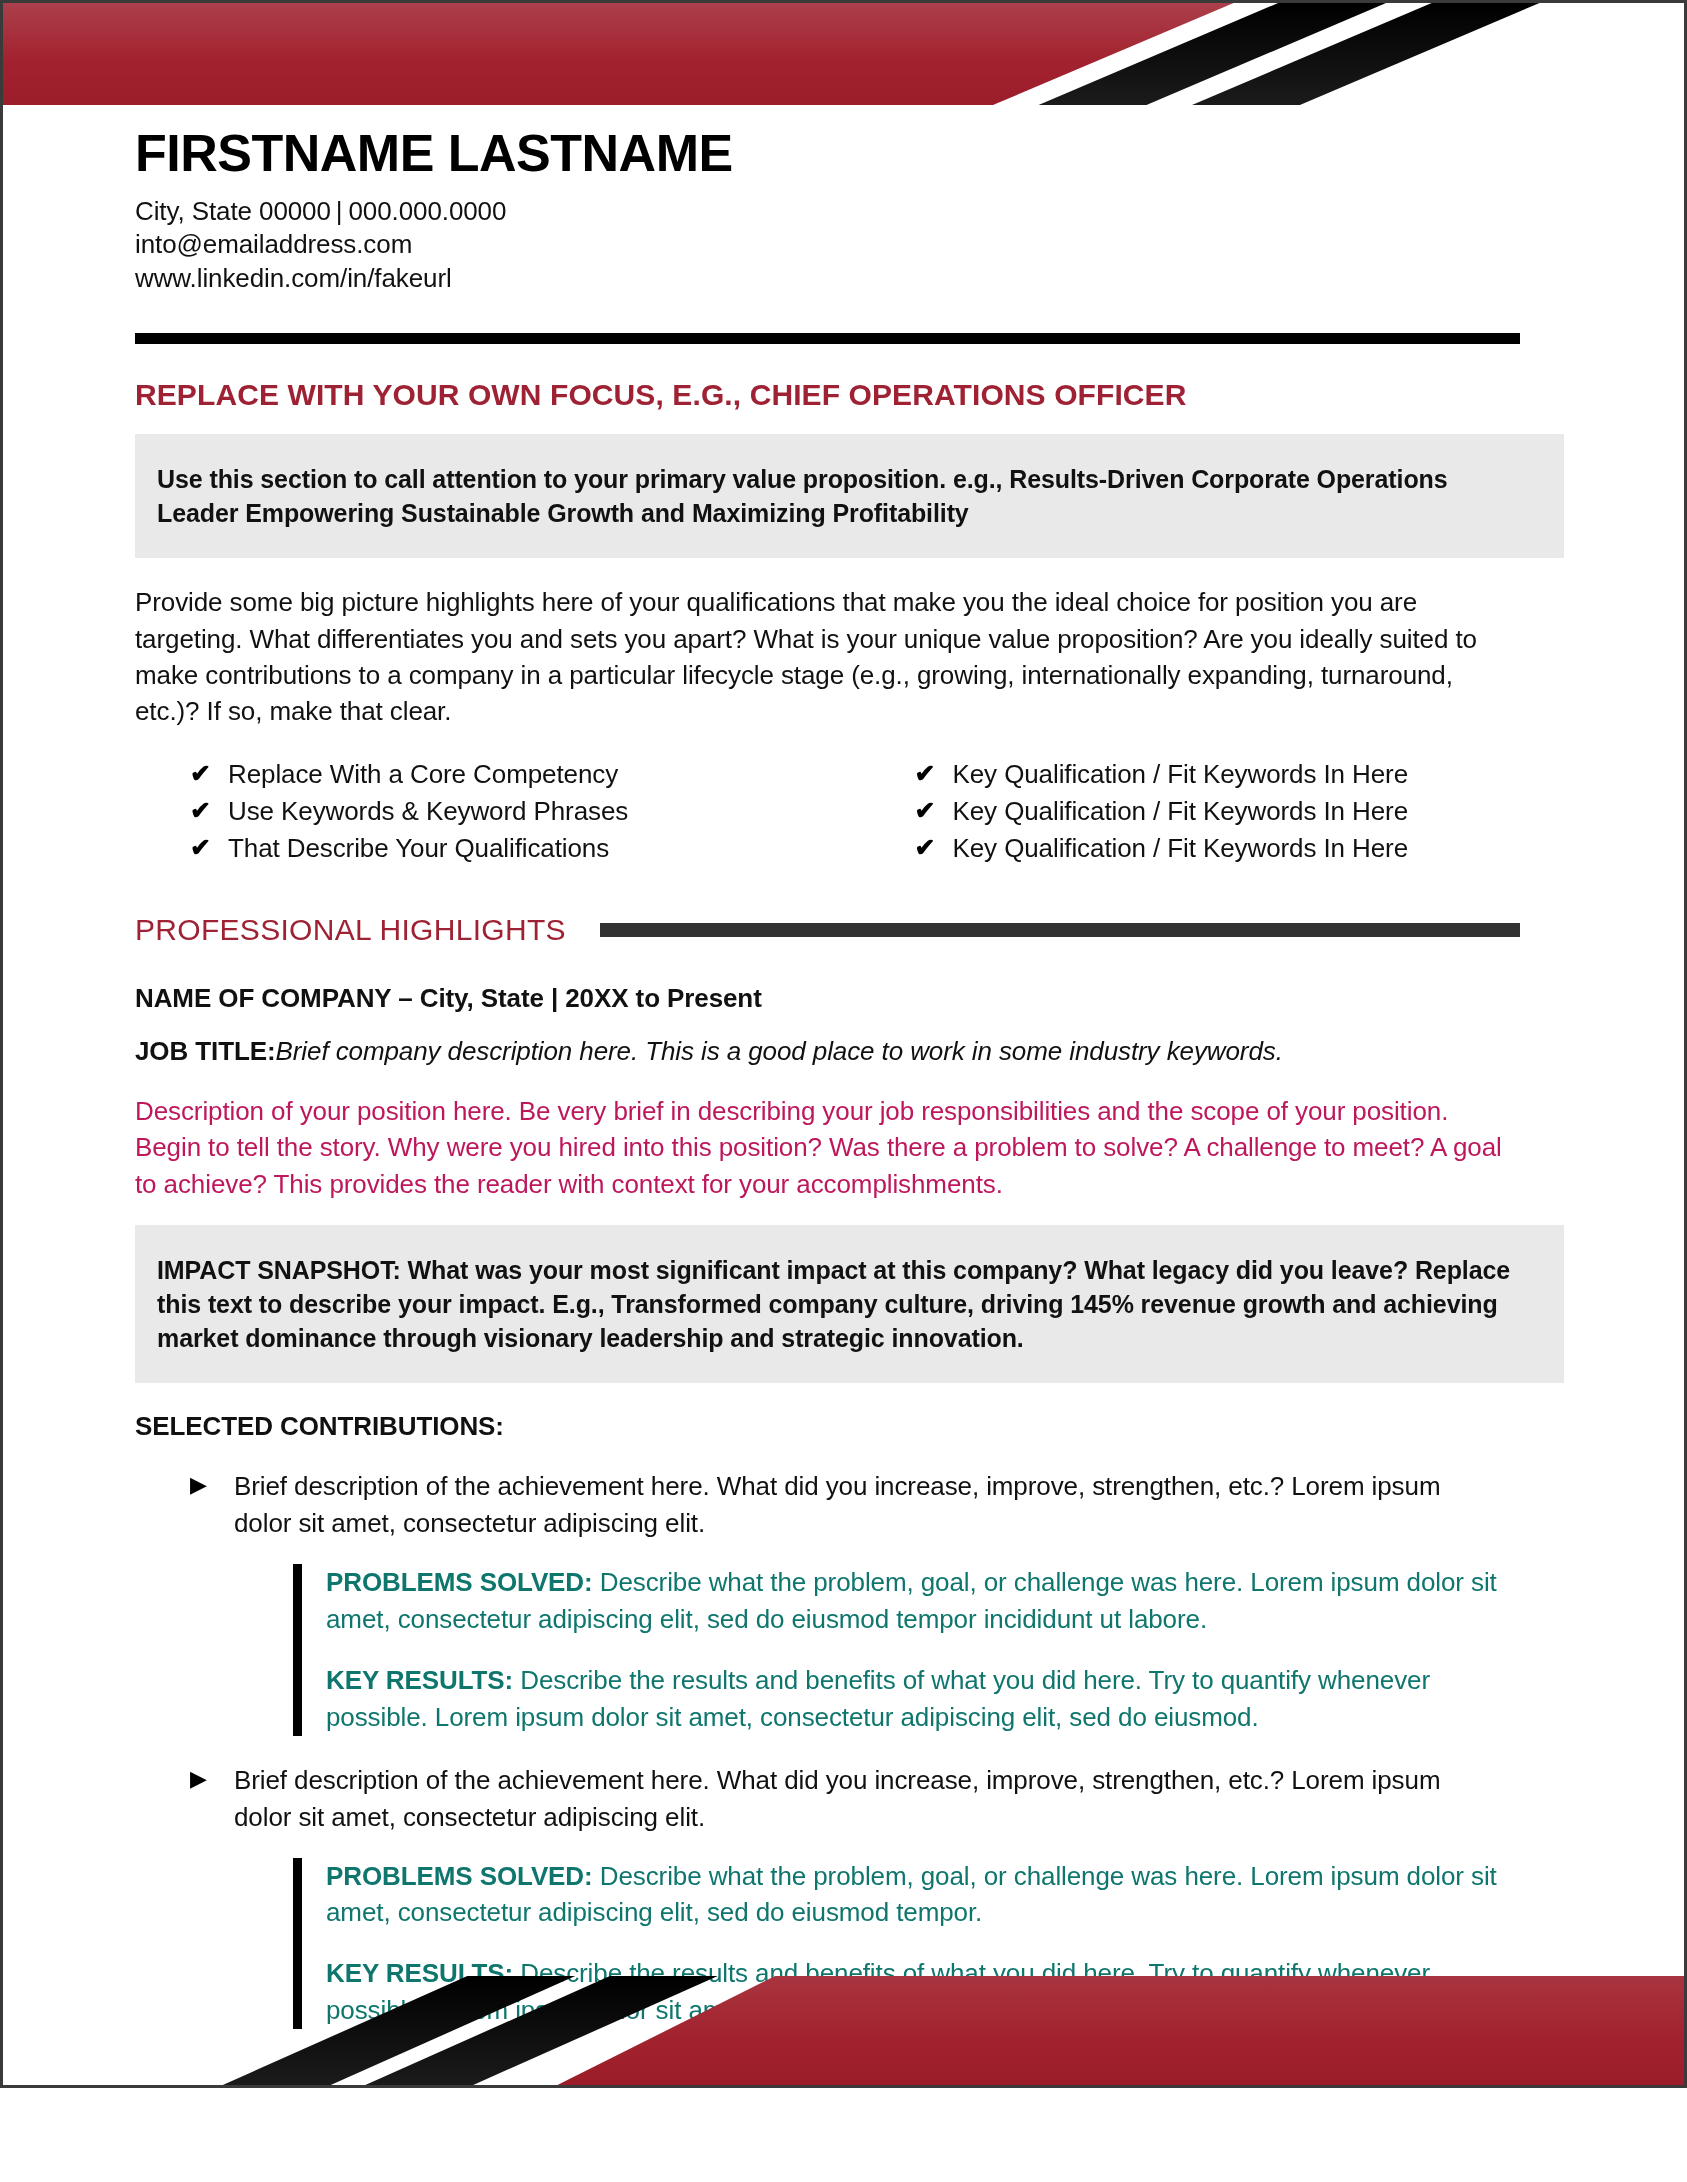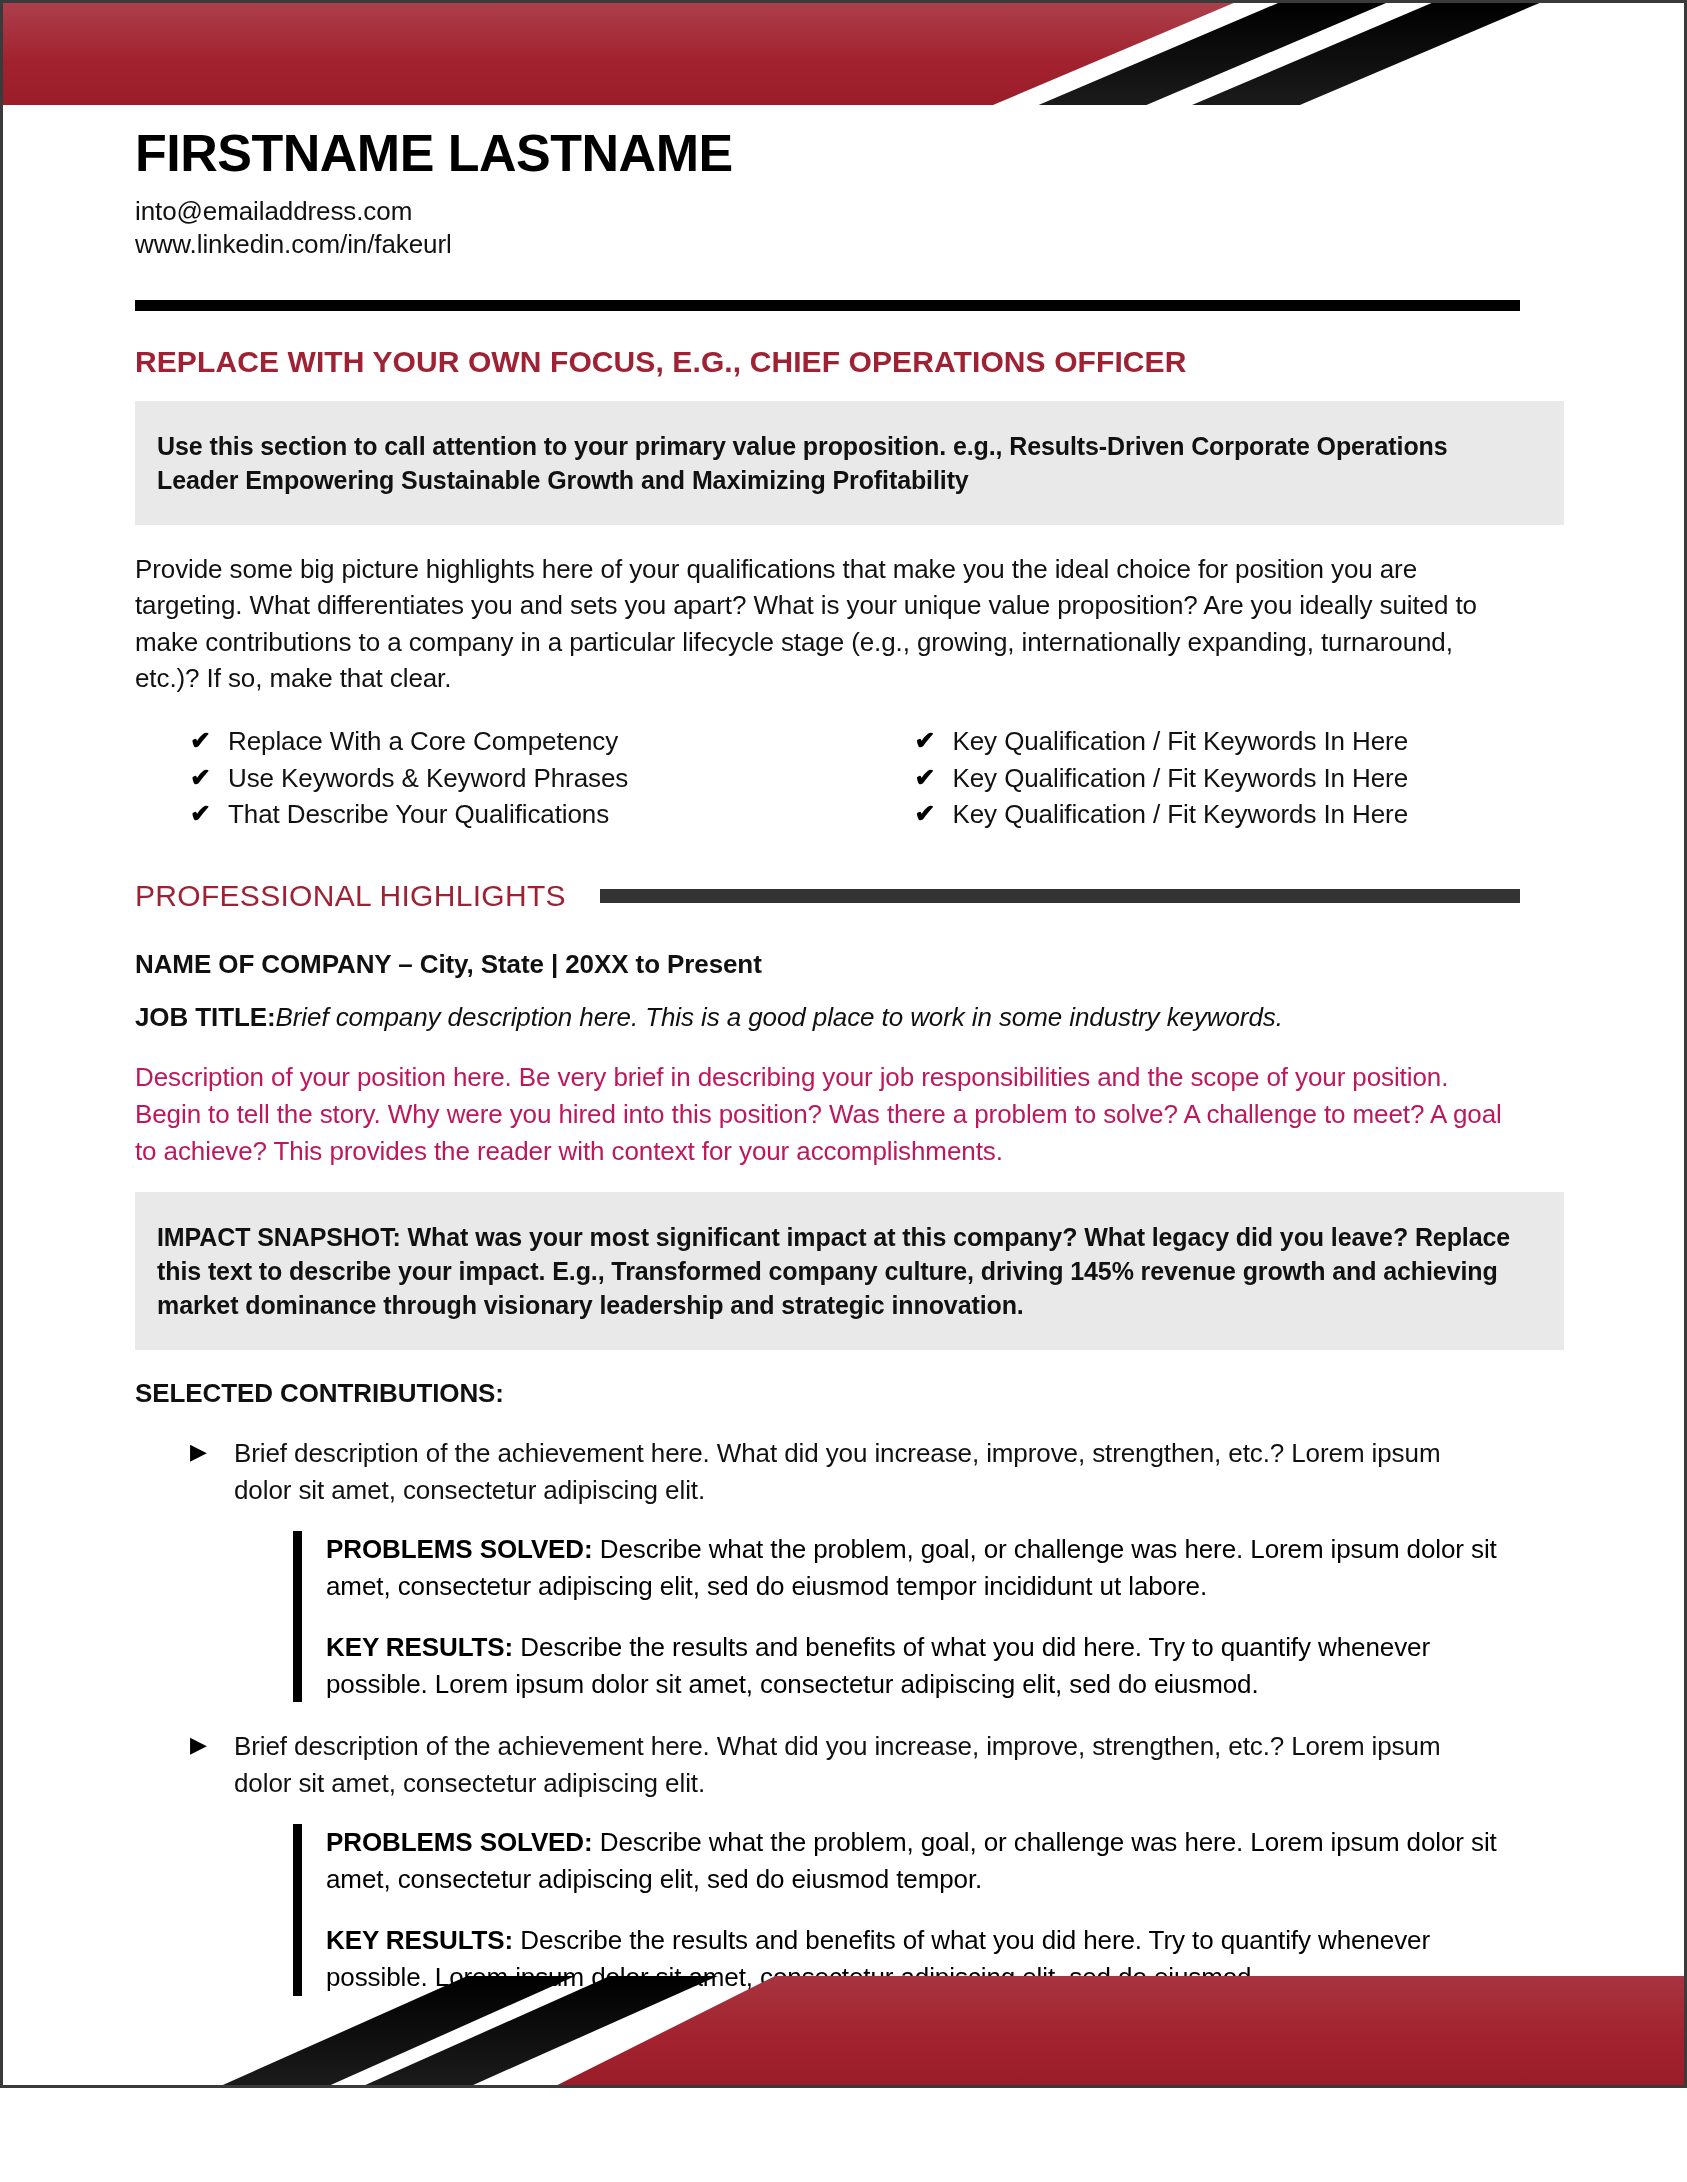--- a/index.html
+++ b/index.html
@@ -222,21 +222,21 @@
   }
 
   .detail-block {
     margin-left: 158px;
     margin-top: 22px;
     border-left: 9px solid #000000;
     padding-left: 24px;
   }
   .detail-para {
     font-size: 26px;
-    color: #000000;
+    color: #0f766e;
     line-height: 1.42;
     letter-spacing: -0.1px;
     margin: 0;
     max-width: 1176px;
   }
   .detail-para + .detail-para { margin-top: 24px; }
   .detail-para b { font-weight: bold; }
 </style>
 </head>
 <body>
@@ -260,20 +260,23 @@
       <polygon points="1288,0 1397,0 1155,103 1046,103" fill="url(#gradStripe)"></polygon>
       <polygon points="1443,0 1552,0 1310,103 1201,103" fill="url(#gradStripe)"></polygon>
     </svg>
   </div>
 
   <div class="content">
 
     <div class="name-block">
       <h1 class="person-name">FIRSTNAME LASTNAME</h1>
 
+      <p class="contact-line">
+        <span>City, State 00000</span><span class="contact-sep">|</span><span>000.000.0000</span>
+      </p>
       <p class="contact-line">into@emailaddress.com</p>
       <p class="contact-line">www.linkedin.com/in/fakeurl</p>
     </div>
 
     <div class="rule-black"></div>
 
     <div class="focus-title">REPLACE WITH YOUR OWN FOCUS, E.G., CHIEF OPERATIONS OFFICER</div>
 
     <div class="gray-box">
       <p>Use this section to call attention to your primary value proposition. e.g., Results-Driven Corporate Operations Leader Empowering Sustainable Growth and Maximizing Profitability</p>

